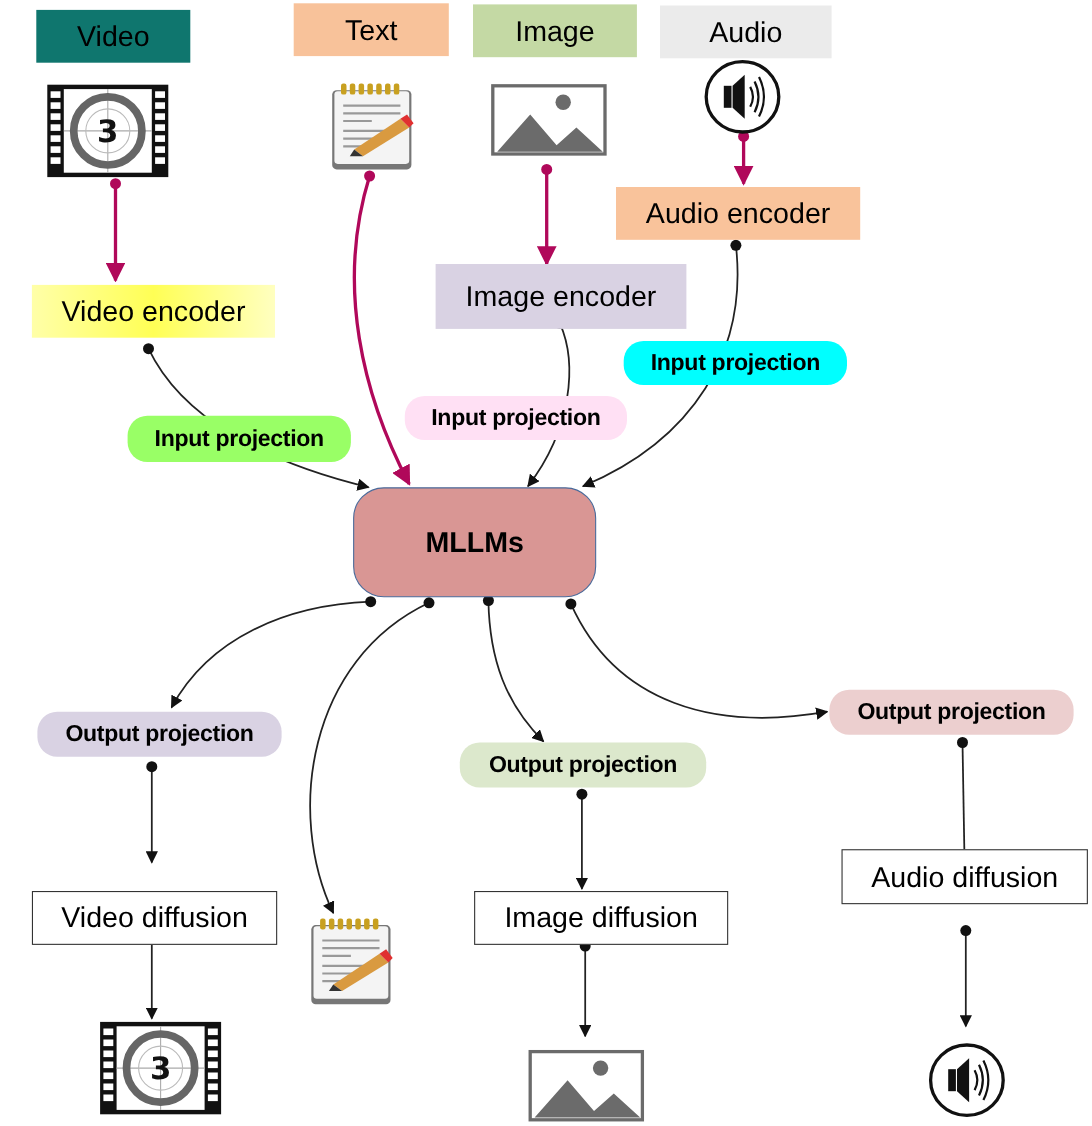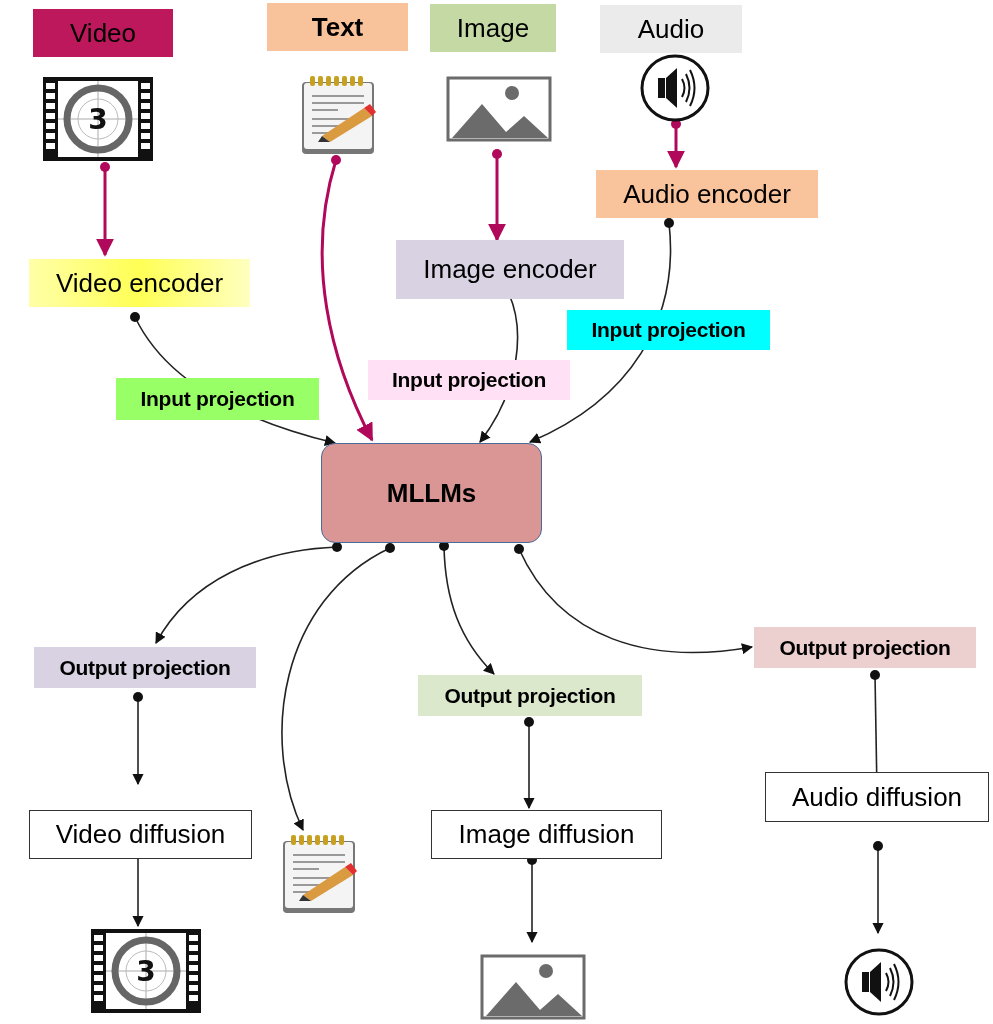--- a/index.html
+++ b/index.html
@@ -1,26 +1,26 @@
 <!DOCTYPE html>
 <html><head>
 <meta charset="utf-8">
 <style>
   html, body { margin: 0; padding: 0; background: #ffffff; }
   body { width: 993px; height: 1024px; position: relative; overflow: hidden;
          font-family: "Liberation Sans", sans-serif; color: #000; }
   .box { position: absolute; display: flex; align-items: center; justify-content: center;
          white-space: nowrap; box-sizing: border-box; }
   .lbl { font-size: 26px; }
-  .proj { font-size: 21px; font-weight: bold; letter-spacing: -0.3px; }
+  .proj { font-size: 21px; font-weight: bold; letter-spacing: -0.3px; border-radius: 18px; }
   .diff { font-size: 26px; background: #fff; border: 1.5px solid #333; }
   #edges { position: absolute; left: 0; top: 0; width: 993px; height: 1024px; }
   .icon { position: absolute; }
   #mllm { position: absolute; left: 321px; top: 443px; width: 221px; height: 100px;
-          background: #d99694; border: 1.5px solid #4a6a9a; border-radius: 14px;
+          background: #d99694; border: 1.5px solid #4a6a9a; border-radius: 28px;
           display: flex; align-items: center; justify-content: center;
           font-size: 26px; font-weight: bold; box-sizing: border-box; }
 </style>
 </head>
 <body>
 
 <svg id="edges" viewBox="0 0 993 1024">
   <defs>
     <marker id="ah" viewBox="0 0 10 10" refX="9" refY="5" markerWidth="7" markerHeight="7" orient="auto">
       <path d="M0,0 L10,5 L0,10 z" fill="#111"></path>
@@ -66,24 +66,24 @@
     <circle cx="519" cy="549" r="5"></circle>
     <circle cx="138" cy="697" r="5"></circle>
     <circle cx="138" cy="838" r="5"></circle>
     <circle cx="529" cy="722" r="5"></circle>
     <circle cx="532" cy="860" r="5"></circle>
     <circle cx="875" cy="675" r="5"></circle>
     <circle cx="878" cy="846" r="5"></circle>
   </g>
 </svg>
 
-<div class="box lbl" style="left:33px;top:9px;width:140px;height:48px;background:#be185d;">Video</div>
-<div class="box lbl" style="left:267px;top:3px;width:141px;height:48px;background:#f8c29a;font-weight:bold;">Text</div>
-<div class="box lbl" style="left:430px;top:4px;width:126px;height:48px;background:#c4d9a4;">Image</div>
-<div class="box lbl" style="left:600px;top:5px;width:142px;height:48px;background:#ebebeb;">Audio</div>
+<div class="box lbl" style="left:33px;top:9px;width:140px;height:48px;background:#0f766e;">Video</div>
+<div class="box lbl" style="left:267px;top:3px;width:141px;height:48px;background:#f8c29a;">Text</div>
+<div class="box lbl" style="left:430px;top:4px;width:149px;height:48px;background:#c4d9a4;">Image</div>
+<div class="box lbl" style="left:600px;top:5px;width:156px;height:48px;background:#ebebeb;">Audio</div>
 
 <svg class="icon" style="left:42px;top:76px" width="112" height="86" viewBox="0 0 112 86">
   <rect x="1" y="1" width="110" height="84" fill="#111"></rect>
   <rect x="16" y="5" width="80" height="76" fill="#fff"></rect>
   <g fill="#fff">
     <rect x="4" y="7" width="9" height="6"></rect>
       <rect x="4" y="17" width="9" height="6"></rect>
       <rect x="4" y="27" width="9" height="6"></rect>
       <rect x="4" y="37" width="9" height="6"></rect>
       <rect x="4" y="47" width="9" height="6"></rect>
@@ -139,21 +139,21 @@
   <ellipse cx="36" cy="35" rx="33" ry="32" fill="#fff" stroke="#111" stroke-width="3"></ellipse>
   <rect x="19" y="25" width="7" height="20" fill="#111"></rect>
   <path d="M27,25 L38,15 L38,55 L27,45 Z" fill="#111"></path>
   <path d="M43,26 Q48,35 43,44" fill="none" stroke="#111" stroke-width="2"></path>
   <path d="M47,21 Q54,35 47,49" fill="none" stroke="#111" stroke-width="2"></path>
   <path d="M51,17 Q60,35 51,53" fill="none" stroke="#111" stroke-width="2"></path>
 </svg>
 
 <div class="box lbl" style="left:3px;top:259px;width:221px;height:48px;background:linear-gradient(90deg,#ffffa8 0%,#ffff55 50%,#ffffc0 100%);margin-left:26px;">Video encoder</div>
 <div class="box lbl" style="left:396px;top:240px;width:228px;height:59px;background:#d9d2e3;">Image encoder</div>
-<div class="box lbl" style="left:596px;top:170px;width:222px;height:48px;background:#f9c39b;">Audio encoder</div>
+<div class="box lbl" style="left:560px;top:170px;width:222px;height:48px;background:#f9c39b;">Audio encoder</div>
 
 <div class="box proj" style="left:116px;top:378px;width:203px;height:42px;background:#99ff66;">Input projection</div>
 <div class="box proj" style="left:368px;top:360px;width:202px;height:40px;background:#ffe0f4;">Input projection</div>
 <div class="box proj" style="left:567px;top:310px;width:203px;height:40px;background:#00ffff;">Input projection</div>
 
 <div id="mllm">MLLMs</div>
 
 <div class="box proj" style="left:34px;top:647px;width:222px;height:41px;background:#d9d2e3;">Output projection</div>
 <div class="box proj" style="left:418px;top:675px;width:224px;height:41px;background:#dce8cc;">Output projection</div>
 <div class="box proj" style="left:754px;top:627px;width:222px;height:41px;background:#eccfcf;">Output projection</div>

